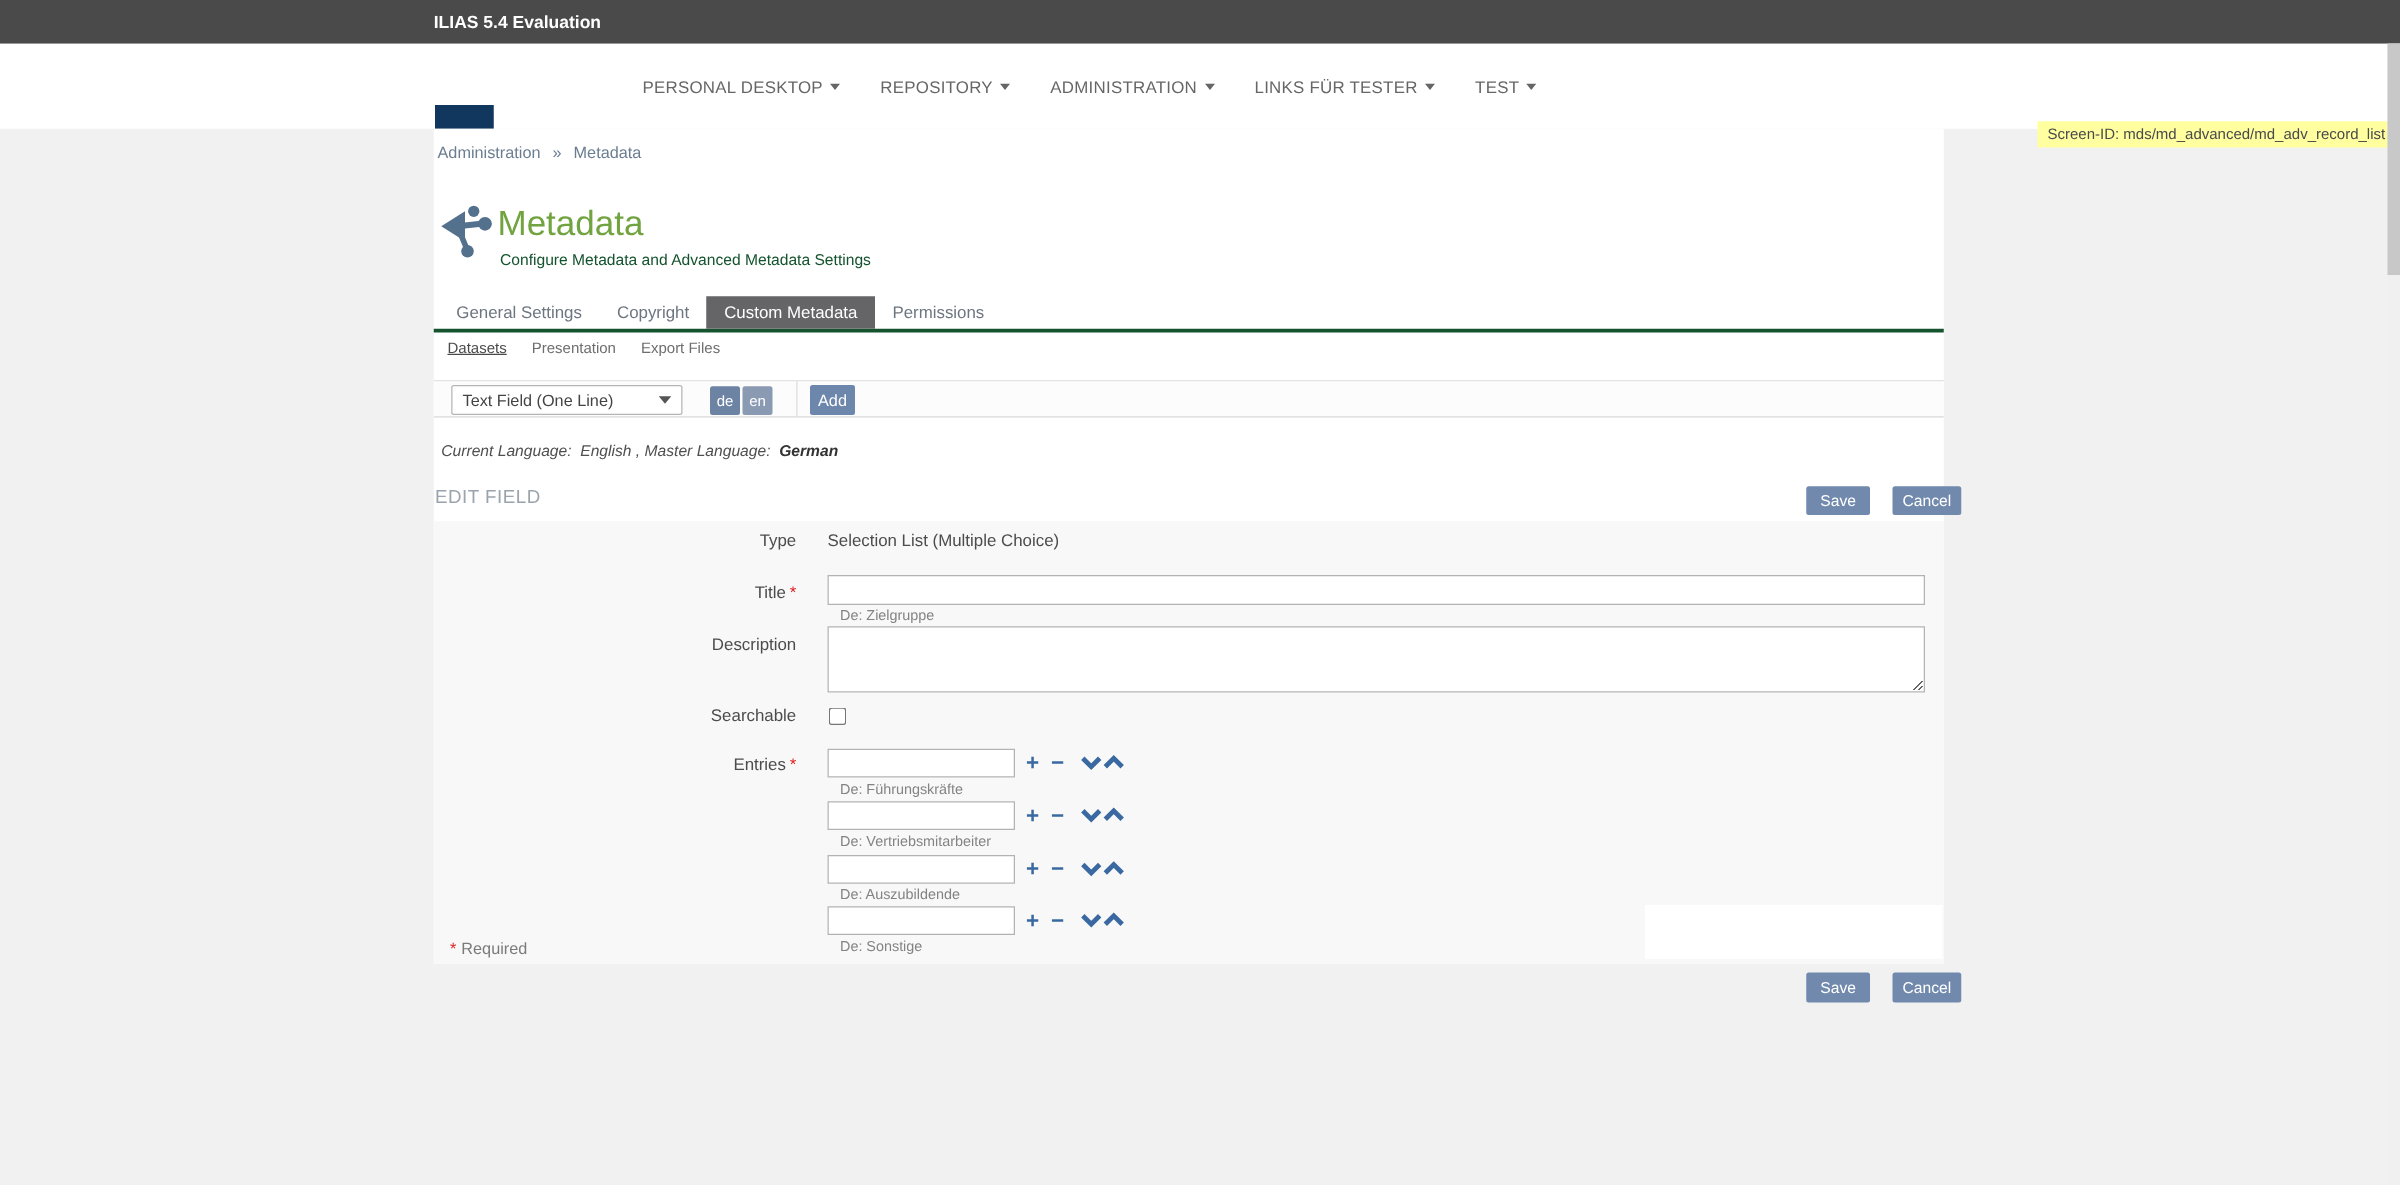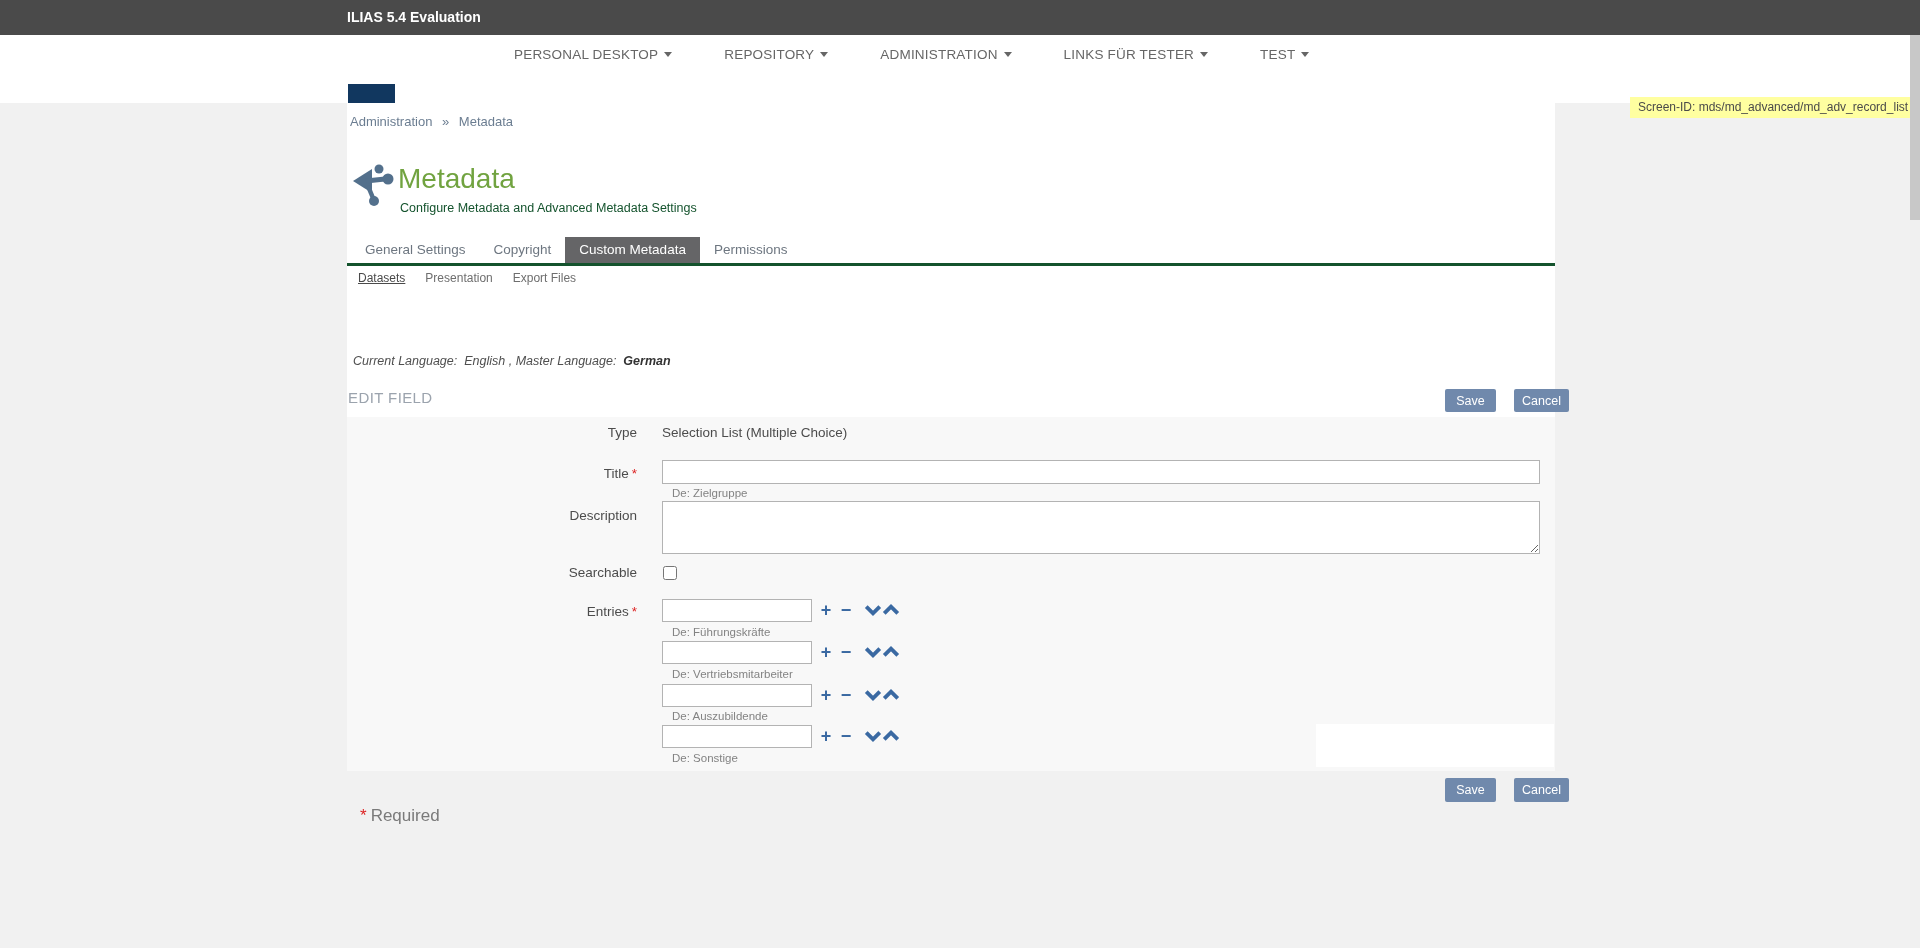--- a/index.html
+++ b/index.html
@@ -20,21 +20,21 @@
   .avatar-box { width:29px; height:29px; background:#fff; color:#4a4a4a; font-weight:bold; font-size:24px;
                 overflow:hidden; display:flex; align-items:center; justify-content:center; }
   .caret-down-w { width:0; height:0; border-left:4px solid transparent; border-right:4px solid transparent;
                   border-top:5px solid #e8e8e8; margin-left:3px; }
 
   
   .navbar { position:absolute; left:0; top:35px; width:1920px; height:68px; background:#fff; }
   .logo { position:absolute; left:348px; top:16px; width:47px; height:38px; background:#11375f; color:#fff;
           font-size:12px; font-weight:bold; display:flex; align-items:flex-end; justify-content:center;
           padding-bottom:3px; letter-spacing:0.5px; cursor:pointer;margin-top:33px; }
-  .nav-items { position:absolute; left:514px; top:12px; height:68px; display:flex; align-items:flex-start; gap:52px; }
+  .nav-items { position:absolute; left:514px; top:0; height:68px; display:flex; align-items:center; gap:32px; }
   .nav-item { color:#666; font-size:13.5px; letter-spacing:0.2px; cursor:pointer; display:flex; align-items:center; gap:6px; }
   .caret-down-g { width:0; height:0; border-left:4px solid transparent; border-right:4px solid transparent; border-top:5px solid #666; }
 
   
   .screen-id { position:absolute; left:1630px; top:97px; height:21px; background:#ffffa0; color:#4a4a4a;
                font-size:12px; line-height:21px; padding:0 8px; white-space:nowrap; }
 
   
   .page-bg { position:absolute; left:0; top:103px; width:1920px; height:845px; background:#f1f1f1; }
   .content-col { position:absolute; left:347px; top:103px; width:1208px; height:668px; background:#fff; }
@@ -90,21 +90,21 @@
   .hint { position:absolute; font-size:11.5px; color:#838383; }
   .desc-area { position:absolute; left:662px; top:501px; width:878px; height:53px; background:#fff;
                border:1px solid #b3b3b3; resize:vertical; font-family:inherit; font-size:13px; padding:4px 6px; }
   .chk { position:absolute; left:663px; top:566px; width:14px; height:14px; }
   .entry-icons { position:absolute; display:flex; align-items:center; }
   .icon-plus, .icon-minus { color:#3a69a2; font-weight:bold; font-size:18px; line-height:16px; cursor:pointer; width:20px; text-align:center; }
   .chev { cursor:pointer; color:#3a69a2; width:18px; height:14px; }
   .white-patch { position:absolute; left:1316px; top:724px; width:238px; height:43px; background:#fff; }
 
   
-  .required-note { position:absolute; left:360px; top:806px; font-size:17px; color:#7a7a7a; }
+  .required-note { position:absolute; left:360px; top:751px; font-size:13px; color:#7a7a7a; }
   .required-note .star { color:#d22; margin-right:4px; }
 
   
   .scroll-track { position:absolute; left:1910px; top:35px; width:10px; height:913px; background:#f0f0f0; }
   .scroll-thumb { position:absolute; left:0; top:0; width:10px; height:185px; background:#c8c8c8; }
 </style>
 </head>
 <body>
 
 <div id="app">
@@ -208,20 +208,30 @@
     <div class="tab">Copyright</div>
     <div class="tab active">Custom Metadata</div>
     <div class="tab">Permissions</div>
   </div>
   <div class="subtabs">
     <div class="subtab active">Datasets</div>
     <div class="subtab">Presentation</div>
     <div class="subtab">Export Files</div>
   </div>
 
+  <div class="toolbar">
+    <div class="tb-select">
+      <span>Text Field (One Line)</span>
+      <span class="sel-caret"></span>
+    </div>
+    <button class="btn lang-de">de</button>
+    <button class="btn lang-en">en</button>
+    <div class="tb-divider"></div>
+    <button class="btn add-btn">Add</button>
+  </div>
 
   <div class="lang-line">
     <span>Current Language:</span>&nbsp;
     <span>English</span>
     <span>, </span>
     <span>Master Language:</span>&nbsp;
     <span class="bold">German</span>
   </div>
 
   <div class="section-head">EDIT FIELD</div>

